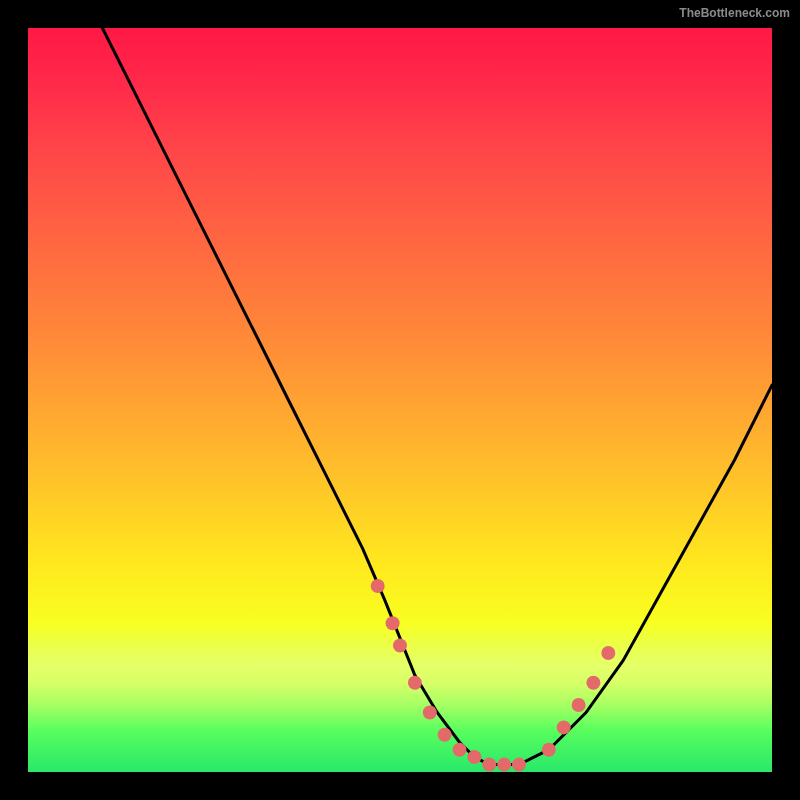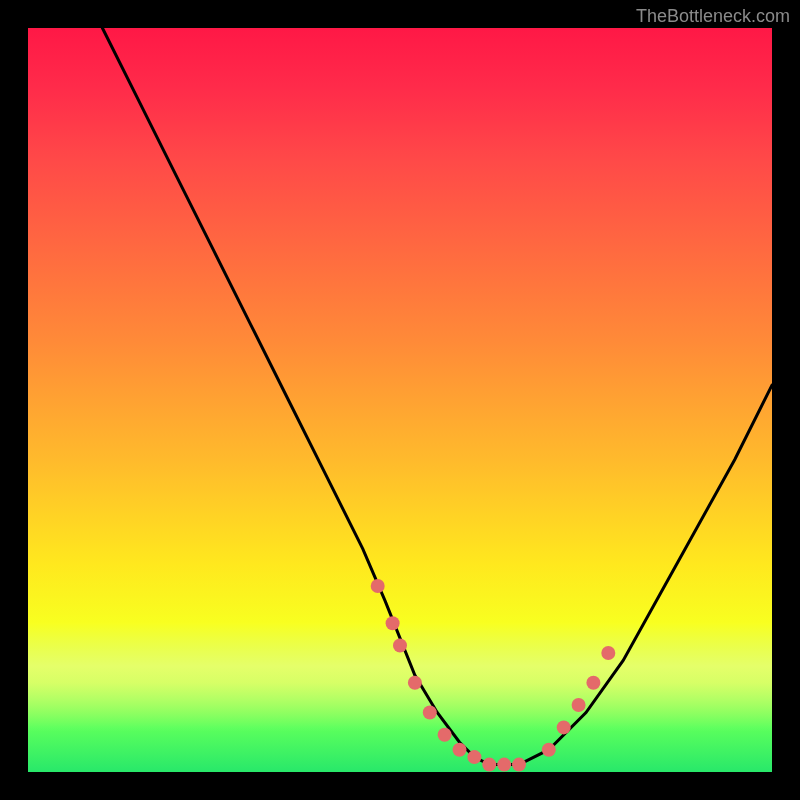--- a/index.html
+++ b/index.html
@@ -62,22 +62,22 @@
     width: 744px;
     height: 744px;
     overflow: visible;
     pointer-events: none;
   }
   .watermark {
     position: absolute;
     top: 6px;
     right: 10px;
     color: #8a8a8a;
-    font-size: 18px;
-    font-weight: 400;
+    font-size: 12px;
+    font-weight: 700;
     user-select: none;
   }
 </style>
 </head>
 <body>
 
 <div class="stage">
   <div class="plot">
     <div class="softband"></div>
     <svg class="curve" viewBox="0 0 744 744">

